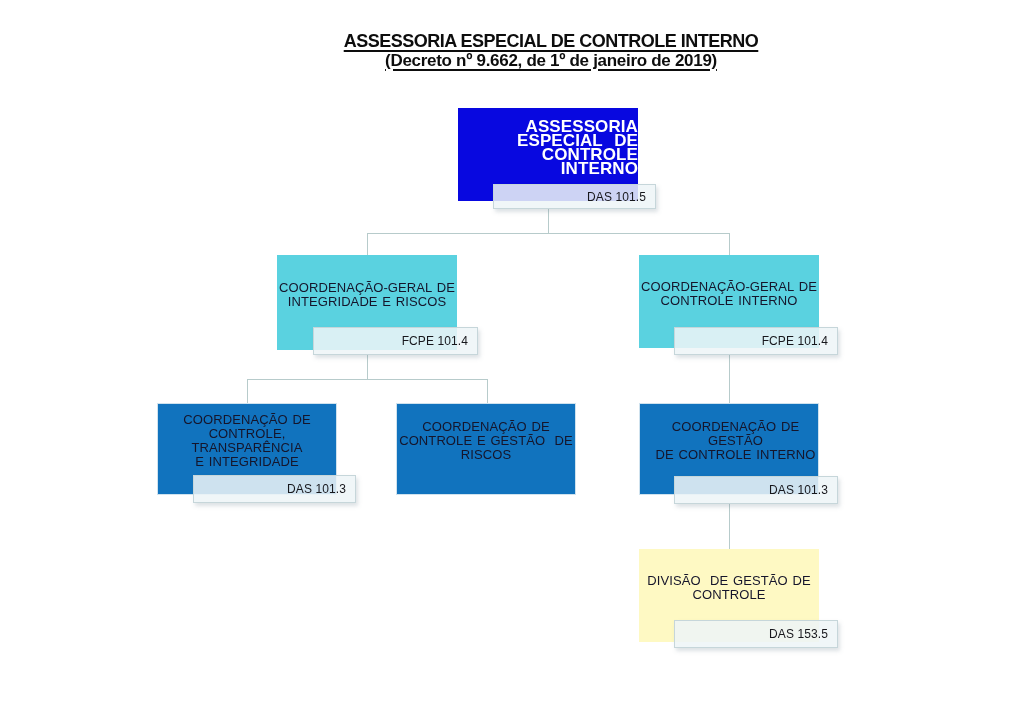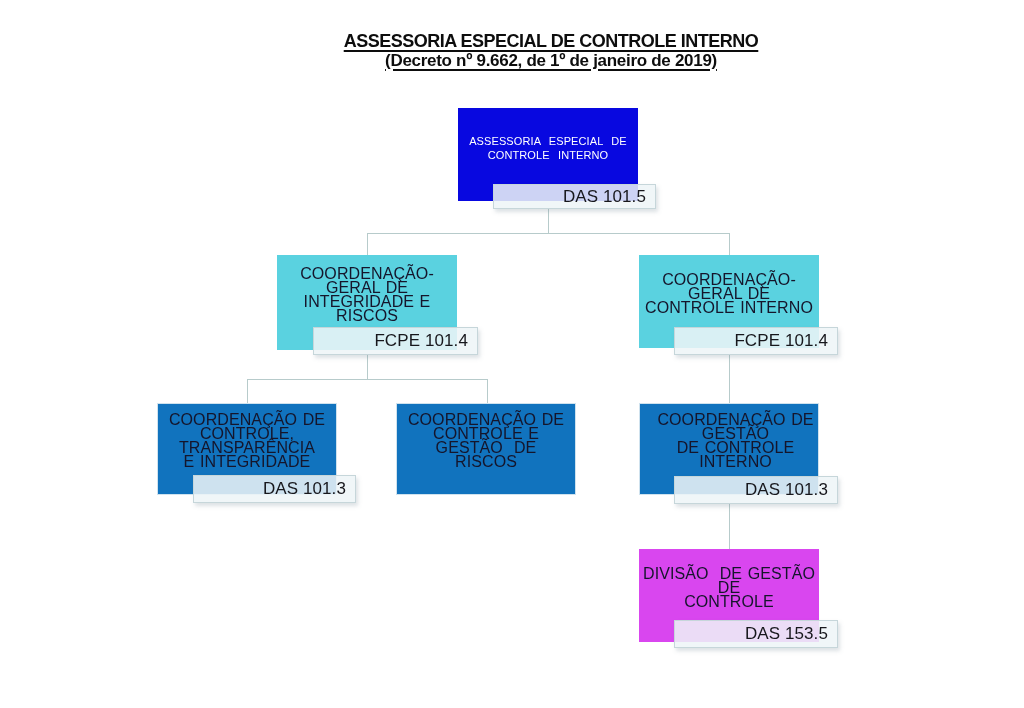--- a/index.html
+++ b/index.html
@@ -23,39 +23,39 @@
   .seg-v3{left:346px;top:355px;height:24px;}
   .seg-h2{left:226px;top:379px;width:240px;}
   .seg-v4a{left:226px;top:379px;height:24px;}
   .seg-v4b{left:466px;top:379px;height:24px;}
   .seg-v5{left:708px;top:355px;height:49px;}
   .seg-v6{left:708px;top:504px;height:45px;}
 
   
   .node{position:absolute;display:flex;align-items:center;justify-content:center;
         text-align:center;z-index:1;box-sizing:border-box;}
-  .node .txt{white-space:pre-wrap;font-size:16px;line-height:14px;word-spacing:1px;
+  .node .txt{white-space:pre-wrap;font-size:13px;line-height:14px;word-spacing:1px;
              letter-spacing:0.1px;color:#15152b;}
   .n-root{left:437px;top:108px;width:180px;height:93px;background:#0808e0;padding-bottom:13px;}
-  .n-root .txt{color:#ffffff;font-weight:400;font-size:11px;line-height:14px;}
+  .n-root .txt{color:#ffffff;font-weight:700;font-size:17px;line-height:14px;text-align:right;}
   .n-cgint{left:256px;top:255px;width:180px;height:95px;background:#5ad2e0;padding-bottom:16px;}
   .n-cgci{left:618px;top:255px;width:180px;height:93px;background:#5ad2e0;padding-bottom:16px;}
   .n-ctri{left:136px;top:403px;width:180px;height:92px;background:#1173be;padding-bottom:16px;
           border:1px solid #cfe2ee;}
   .n-cgr{left:375px;top:403px;width:180px;height:92px;background:#1173be;padding-bottom:16px;
           border:1px solid #cfe2ee;}
   .n-cgc{left:618px;top:403px;width:180px;height:92px;background:#1173be;padding-bottom:16px;
           border:1px solid #cfe2ee;padding-left:13px;}
-  .n-div{left:618px;top:549px;width:180px;height:93px;background:#d946ef;padding-bottom:16px;}
+  .n-div{left:618px;top:549px;width:180px;height:93px;background:#fef9c3;padding-bottom:16px;}
 
   
   .badge{position:absolute;z-index:2;display:flex;align-items:center;justify-content:flex-end;
          box-sizing:border-box;padding-right:9px;background:rgba(238,245,247,0.86);
          border:1px solid #c6d6da;box-shadow:2px 3px 4px rgba(120,140,150,0.25);
-         font-size:17px;color:#17171c;letter-spacing:0.1px;padding-left:20px;}
+         font-size:12px;color:#17171c;letter-spacing:0.1px;padding-left:20px;}
   .b-root{left:472px;top:184px;width:163px;height:25px;}
   .b-cgint{left:292px;top:327px;width:165px;height:28px;}
   .b-cgci{left:653px;top:327px;width:164px;height:28px;}
   .b-ctri{left:172px;top:475px;width:163px;height:28px;}
   .b-cgr{left:412px;top:475px;width:163px;height:28px;}
   .b-cgc{left:653px;top:476px;width:164px;height:28px;}
   .b-div{left:653px;top:620px;width:164px;height:28px;}
 </style>
 </head>
 <body>

